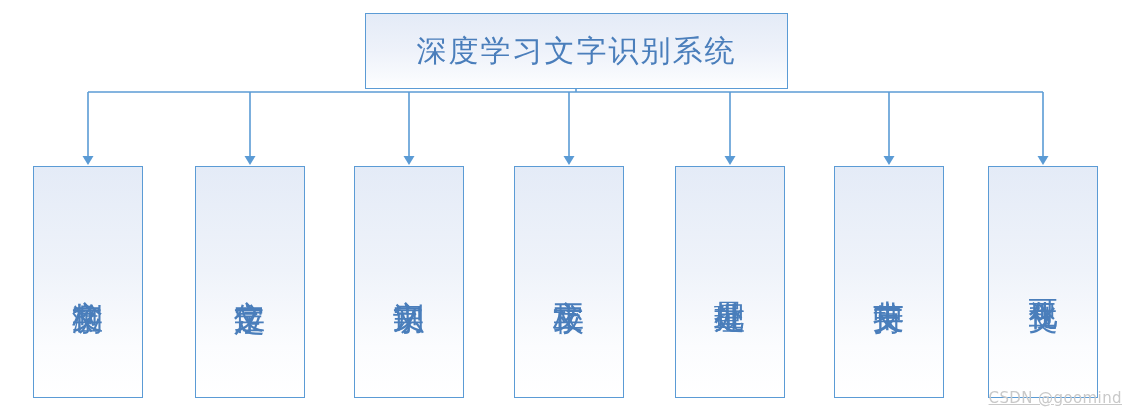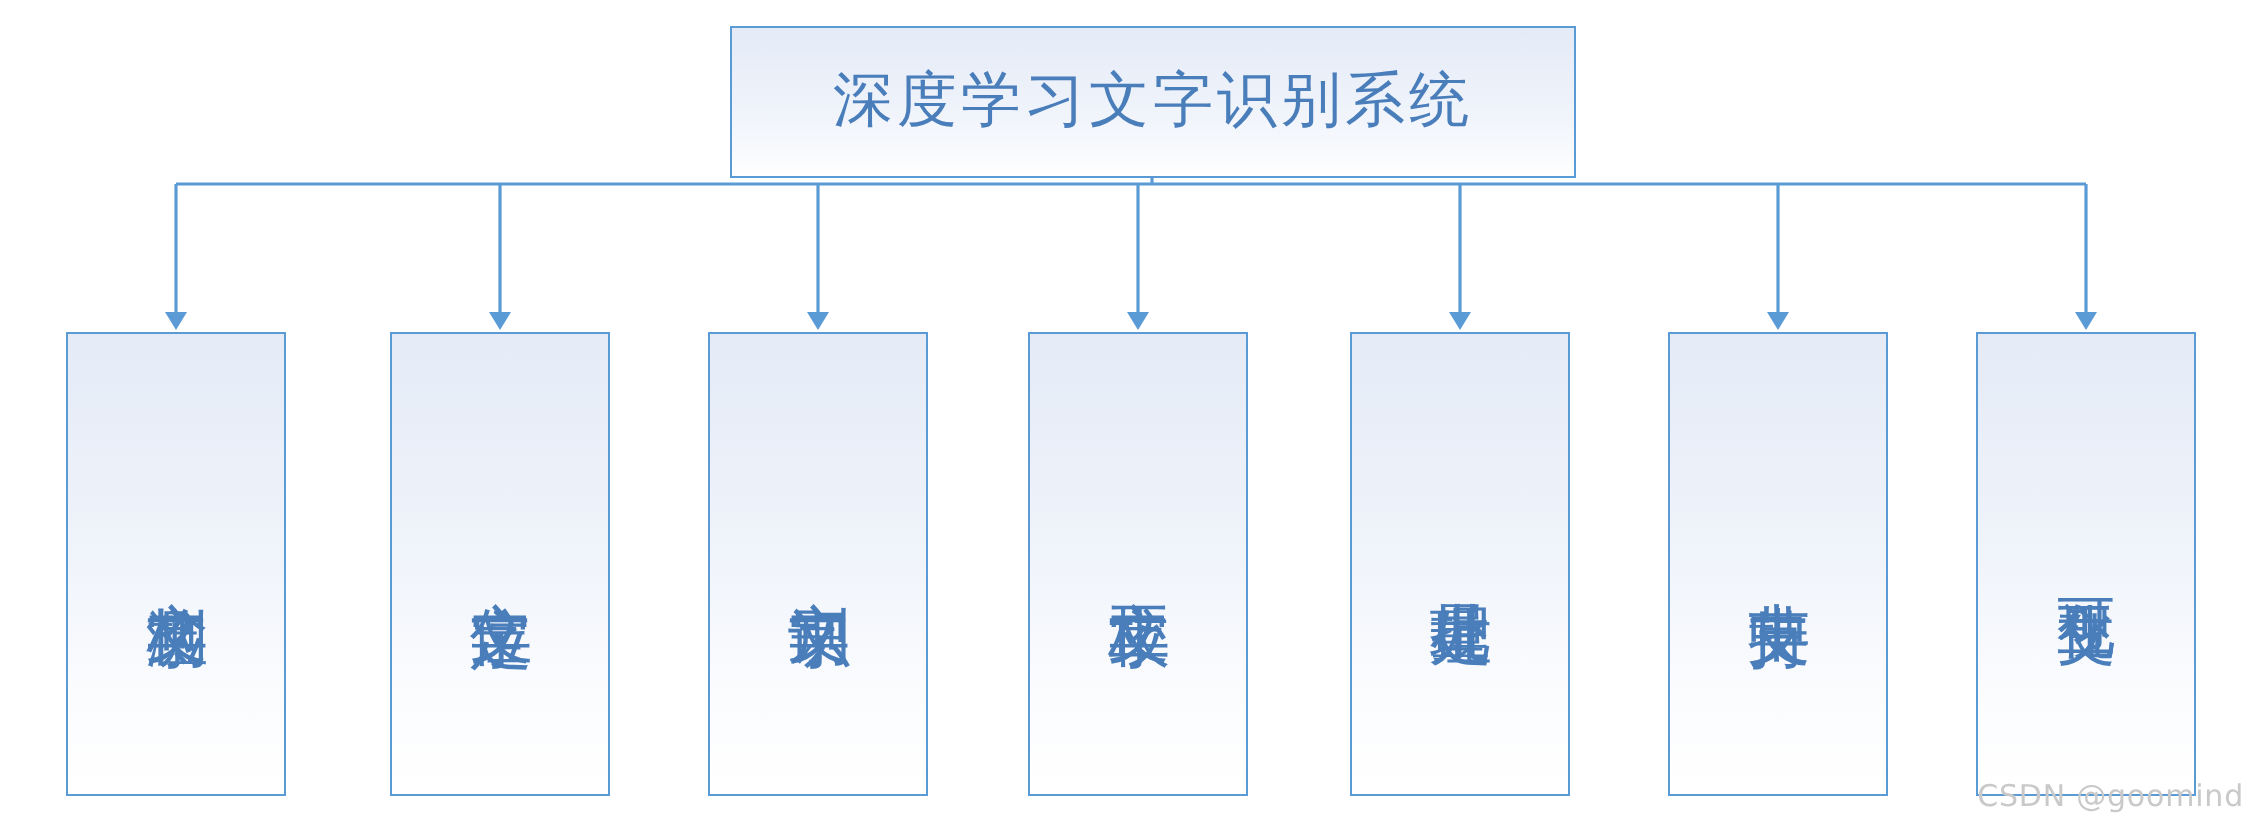--- a/index.html
+++ b/index.html
@@ -70,20 +70,21 @@
     line-height: 1.28;
   }
   .watermark {
     position: absolute;
     right: 10px;
     bottom: 6px;
     font-size: 15px;
     color: #c9c9c9;
     letter-spacing: 0.4px;
     white-space: nowrap;
+    text-decoration: underline;
   }
 </style>
 </head>
 <body>
 
 <div id="diagram-root">
 
   <svg id="connector-layer" viewBox="0 0 1132 413" width="1132" height="413" xmlns="http://www.w3.org/2000/svg">
     <g id="connector-group" stroke="#5b9bd5" stroke-width="1.6" fill="none">
         <path d="M576 79 L576 92"></path>

